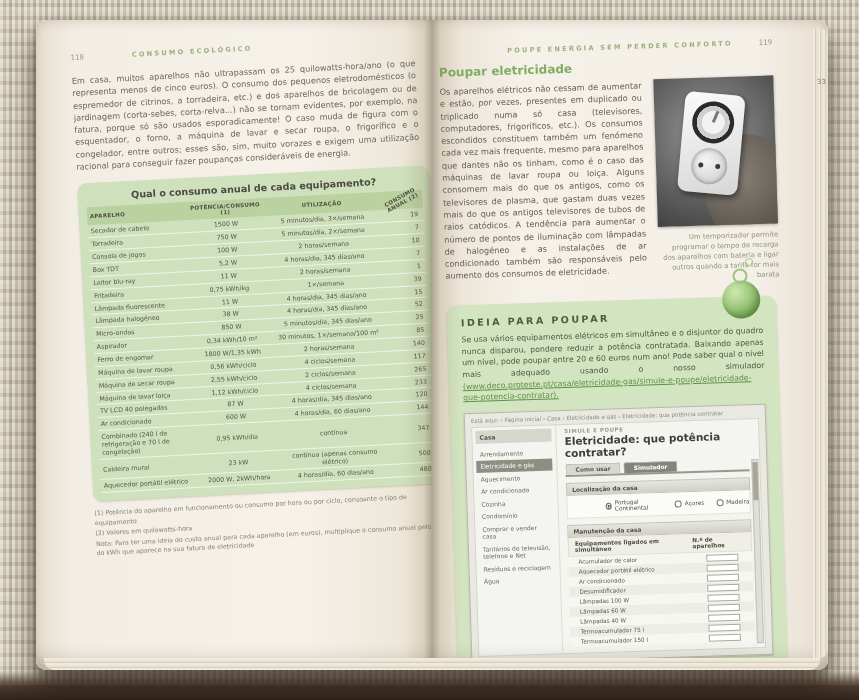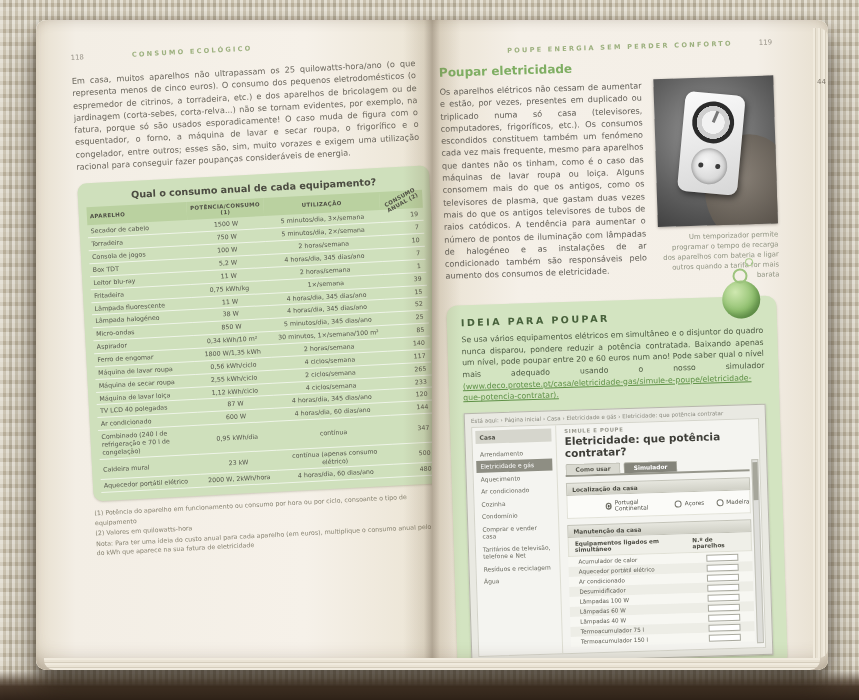--- a/index.html
+++ b/index.html
@@ -461,15 +461,15 @@
                 </div>
             </div>
           </div>
         </div>
       </div>
     </div>
 
     <div class="gutter"></div>
   </div>
   <div class="fore-edge"></div>
-  <div class="edge-num">44</div>
+  <div class="edge-num">33</div>
   <div class="bottom-edge"></div>
 </div>
 
 </body></html>

